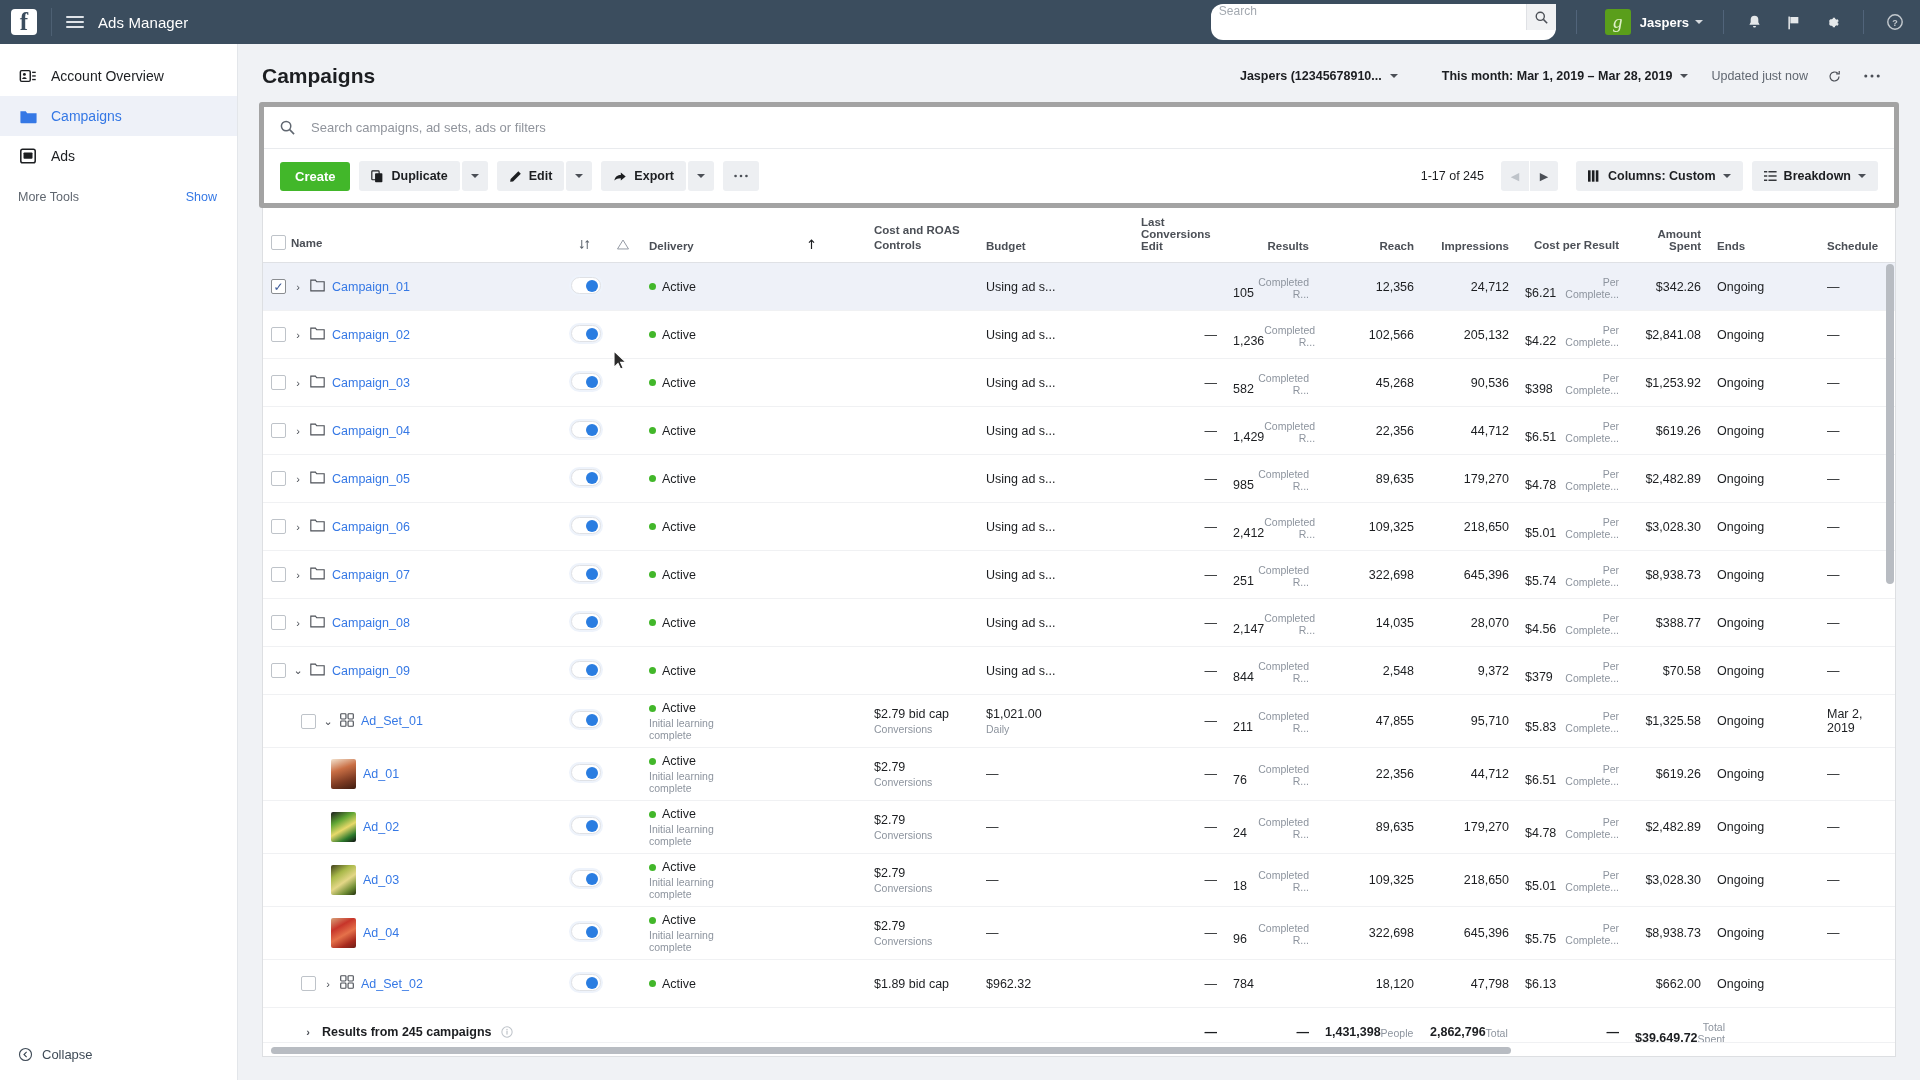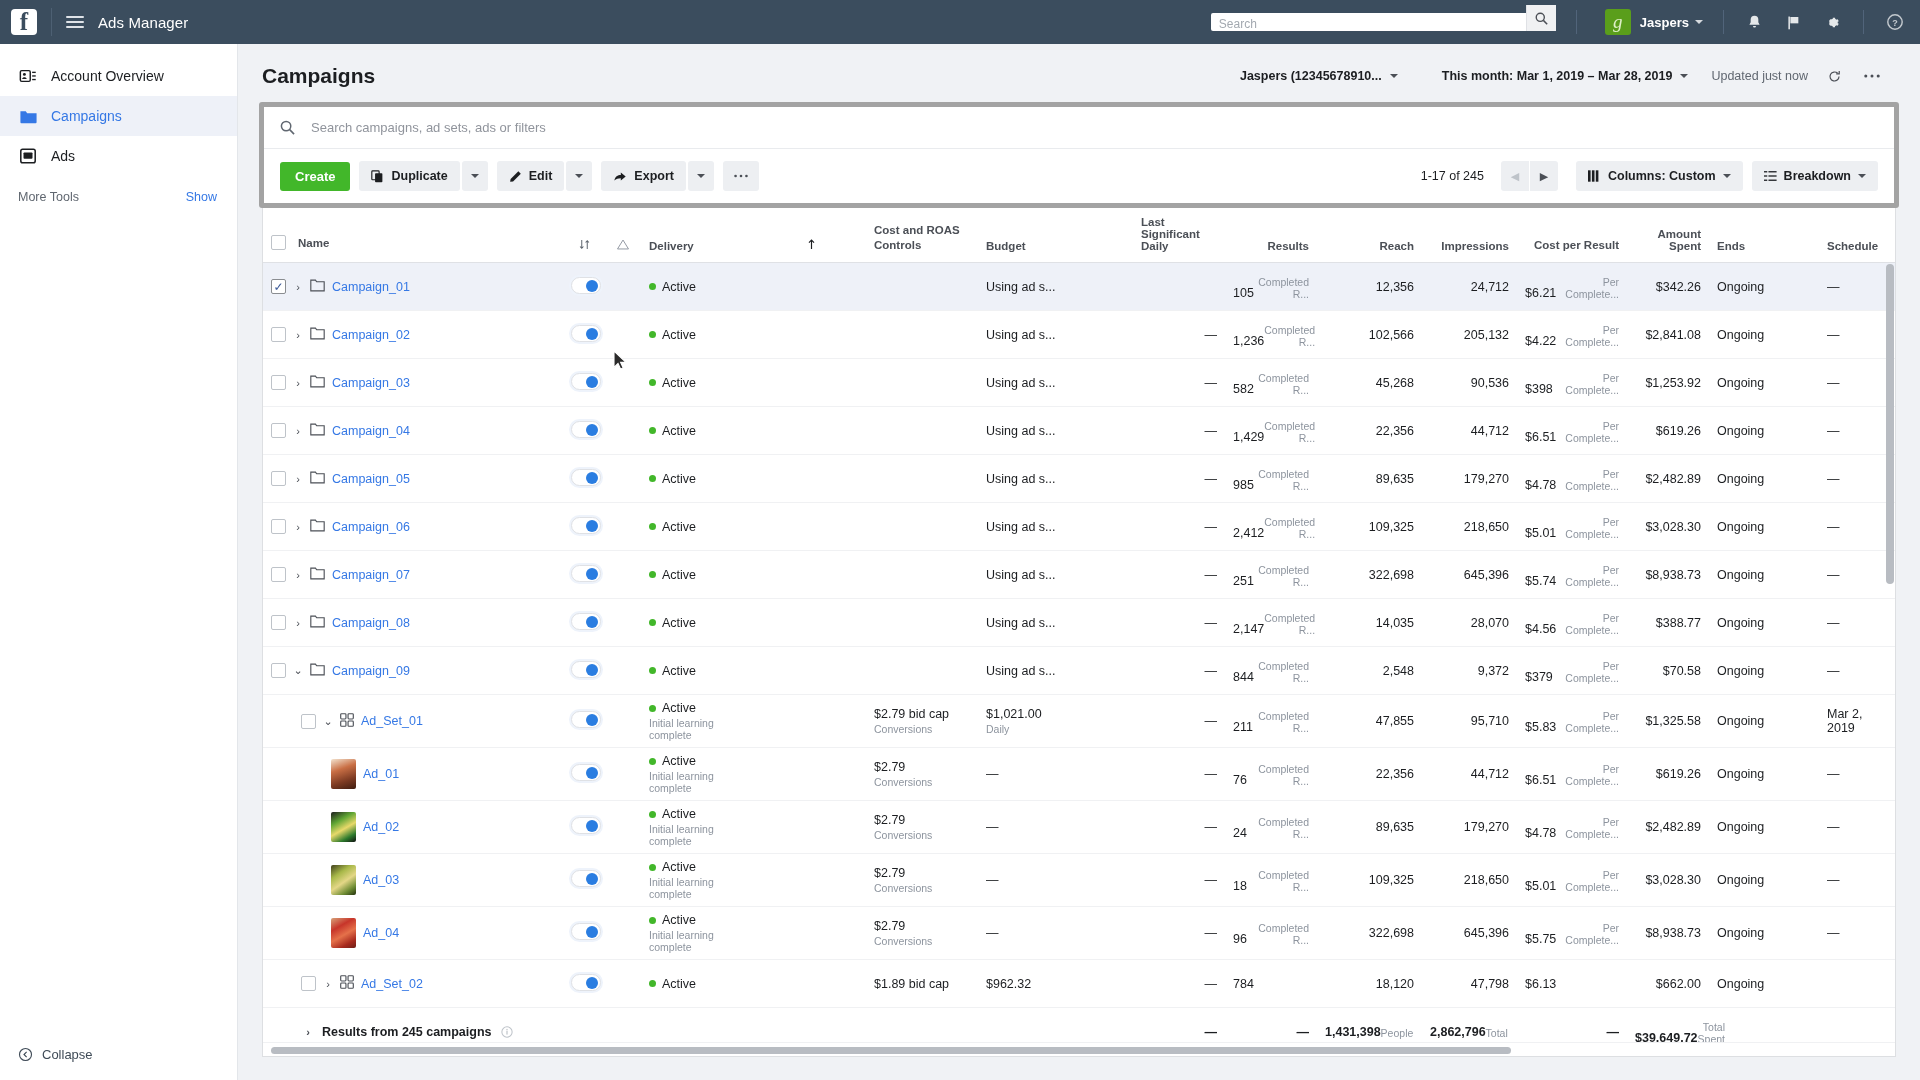--- a/index.html
+++ b/index.html
@@ -20,22 +20,22 @@
     margin-left: 11px; display: flex; align-items: flex-end; justify-content: center;
     color: #3b4d5e; font-size: 25px; font-weight: bold; font-family: "Liberation Serif", serif;
     line-height: 26px; overflow: hidden;
   }
   .topbar-sep { width: 1px; height: 28px; background: #4d6073; margin: 0 14px; }
   .hamburger { width: 18px; display: flex; flex-direction: column; gap: 3px; cursor: pointer; }
   .hamburger span { height: 2px; background: #dfe3e8; border-radius: 1px; }
   .topbar-title { color: #fff; font-size: 15px; margin-left: 14px; font-weight: 500; letter-spacing: .1px; }
   .topbar-spacer { flex: 1; }
   .top-search {
-    width: 345px; height: 18px; background: #fff; border-radius: 2px;
-    display: flex; align-items: flex-end; position: relative;
+    width: 345px; height: 36px; background: #fff; border-radius: 12px;
+    display: flex; align-items: flex-start; position: relative;
   }
   .top-search input {
     border: 0; outline: none; flex: 1; font-size: 12px; padding: 0 8px;
     font-family: "Liberation Sans", sans-serif; color: #1d2129; background: transparent;
   }
   .top-search input::placeholder { color: #a3a9b0; }
   .top-search-btn {
     width: 30px; height: 26px; background: #f0f1f3; border-left: 1px solid #dfe1e5;
     display: flex; align-items: center; justify-content: center; cursor: pointer;
   }
@@ -445,21 +445,21 @@
             <col style="width:92px">
           <col style="width:105px">
             <col style="width:95px">
             <col style="width:110px">
           <col style="width:82px">
             <col style="width:110px">
         </colgroup>
         <thead>
           <tr>
             <th class="lft">
-              <span style="display:inline-flex;align-items:center;gap:12px">
+              <span style="display:inline-flex;align-items:center;gap:5px">
                 <span class="chk"></span>
                 <span>Name</span>
               </span>
             </th>
             <th class="ctr">
               <svg width="11" height="11" viewBox="0 0 12 12">
                   <path d="M3 1v9M1.2 8.2L3 10.2l1.8-2M9 11V2M7.2 3.8L9 1.8l1.8 2" stroke="#606770" stroke-width="1.1" fill="none"></path>
                 </svg>
             </th>
             <th class="ctr">
@@ -468,21 +468,21 @@
                 </svg>
             </th>
             <th class="lft">Delivery</th>
             <th class="ctr">
               <svg width="9" height="11" viewBox="0 0 10 12">
                   <path d="M5 11V2M2.2 4L5 1.2 7.8 4" stroke="#1c1e21" stroke-width="1.3" fill="none"></path>
                 </svg>
             </th>
             <th class="lft" style="white-space:normal;line-height:1.25">Cost and ROAS Controls</th>
             <th class="lft">Budget</th>
-            <th class="lft">Last Significant Daily</th>
+            <th class="lft">Last Conversions Edit</th>
             <th>Results</th>
             <th>Reach</th>
             <th>Impressions</th>
             <th style="white-space:normal;line-height:1.25">Cost per Result</th>
             <th>Amount Spent</th>
             <th class="lft">Ends</th>
             <th class="lft">Schedule</th>
           </tr>
         </thead>
         <tbody id="rowbody">

